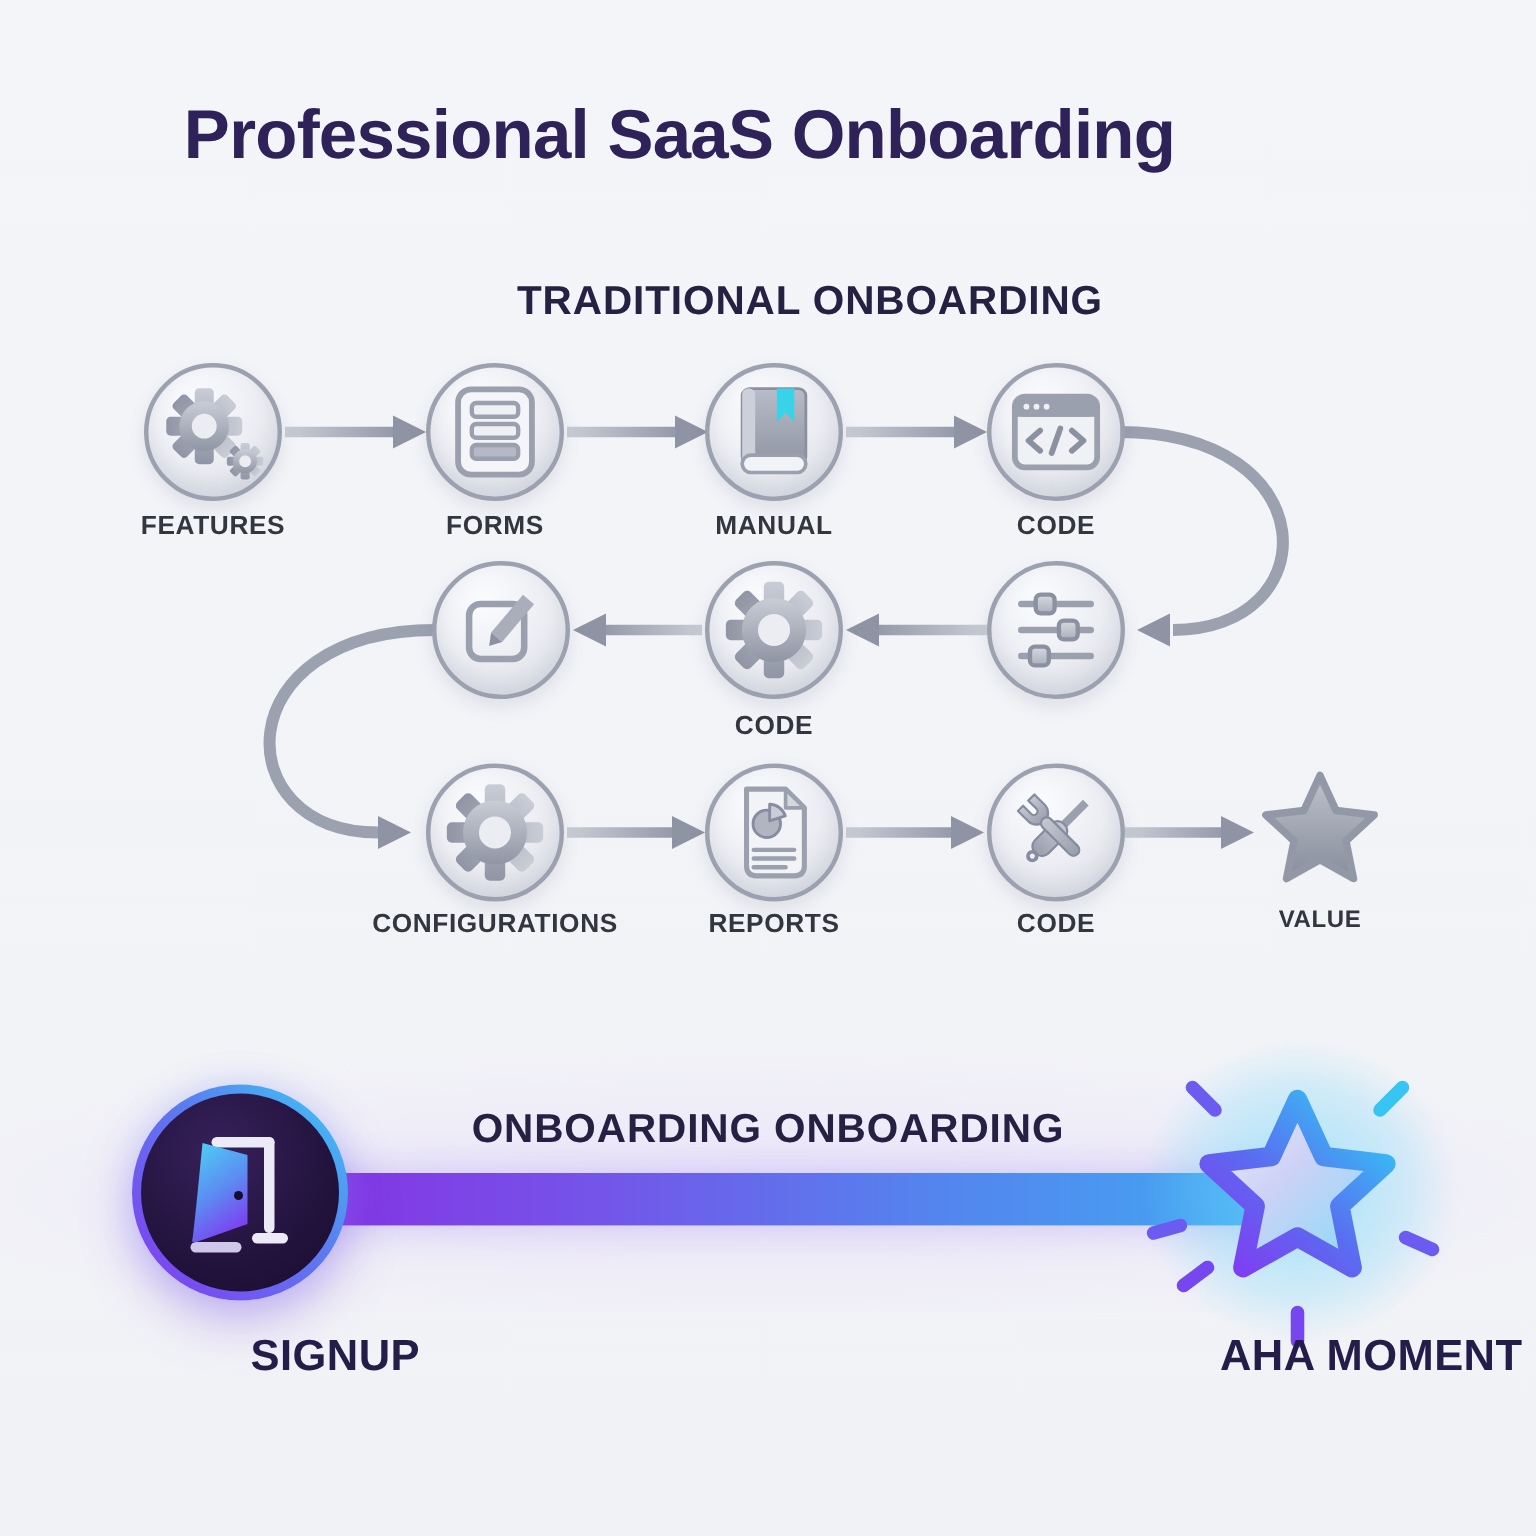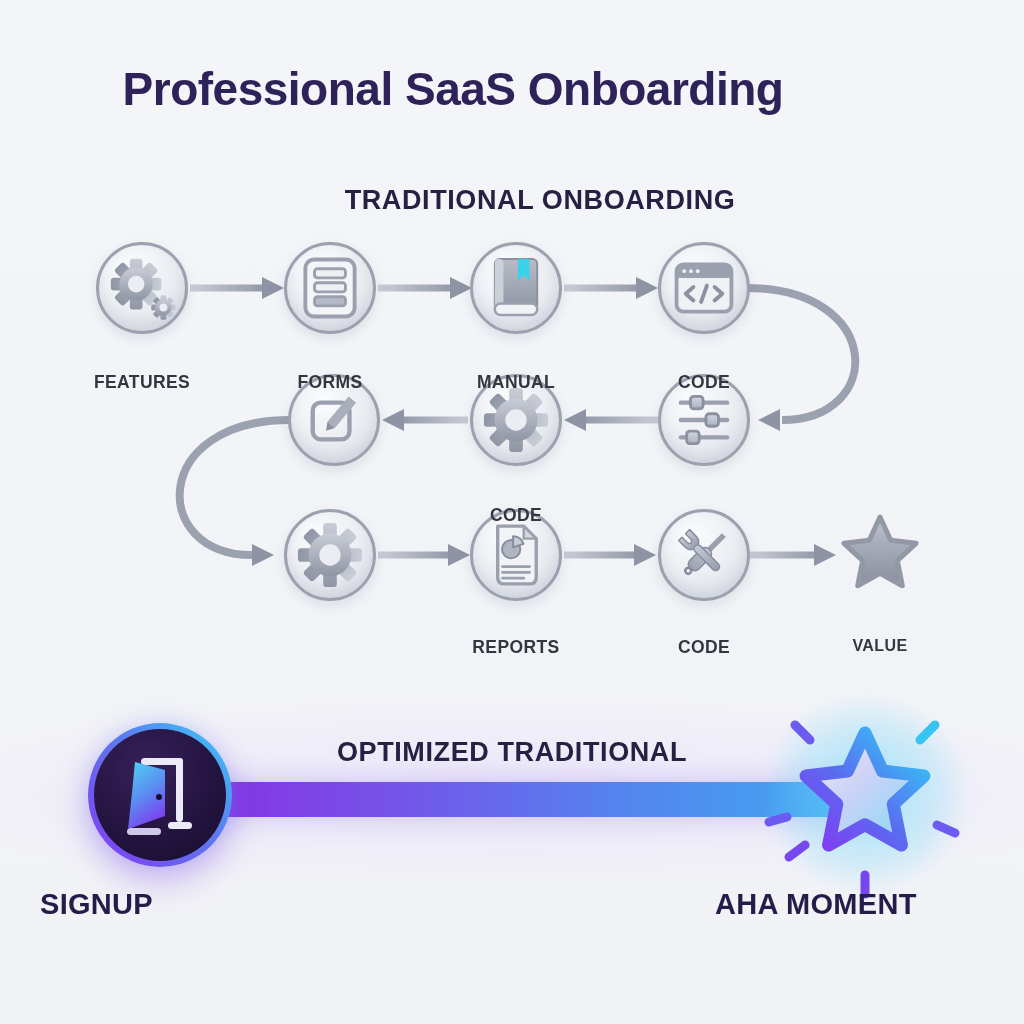--- a/index.html
+++ b/index.html
@@ -16,21 +16,21 @@
 
   .flow-svg { position:absolute; left:0; top:230px; width:1024px; height:420px; }
 
   .node-circle { position:absolute; width:92px; height:92px; border-radius:50%; box-sizing:border-box;
     background: radial-gradient(circle at 38% 28%, #fbfcfe 0%, #edeef3 48%, #d6d9e0 100%);
     border:3px solid #9ba1ae;
     box-shadow: 0 5px 12px rgba(70,80,110,0.12), inset 0 -7px 12px rgba(130,140,165,0.16);
     display:flex; align-items:center; justify-content:center; }
 
   .node-label { position:absolute; width:240px; text-align:center;
-    font-size:17.5px; font-weight:600; letter-spacing:0.4px; color:#33363f;margin-top:32px; }
+    font-size:17.5px; font-weight:600; letter-spacing:0.4px; color:#33363f; }
 
   .optimized-glow { position:absolute; left:0; top:695px; width:1024px; height:180px; z-index:1;
     background: radial-gradient(60% 55% at 50% 55%, rgba(235,229,250,0.95) 0%, rgba(242,243,247,0) 100%); }
 
   .flow-bar { position:absolute; left:160px; top:782px; width:720px; height:35px; z-index:2;
     background: linear-gradient(90deg, #8a2be2 0%, #7553e9 32%, #5484ee 64%, #3fadf3 100%);
     box-shadow: 0 0 26px rgba(130,100,240,0.30); }
 
   .aha-glow { position:absolute; left:735px; top:668px; width:262px; height:252px; z-index:3;
     background: radial-gradient(closest-side, rgba(110,222,250,0.60) 0%, rgba(110,215,250,0.25) 55%, rgba(110,215,250,0) 80%);
@@ -39,21 +39,21 @@
   .signup-ring { position:absolute; left:88px; top:723px; width:144px; height:144px; z-index:4;
     border-radius:50%; box-sizing:border-box; padding:6px;
     background: linear-gradient(225deg, #3dcdf5 0%, #5a7df0 42%, #8438f0 100%);
     box-shadow: 0 14px 34px rgba(125,70,230,0.35), 0 0 22px rgba(130,170,250,0.25); }
   .signup-inner { width:100%; height:100%; border-radius:50%;
     background: radial-gradient(circle at 40% 30%, #37215a 0%, #241440 55%, #170c2c 100%);
     display:flex; align-items:center; justify-content:center; }
 
   .aha-star-wrap { position:absolute; left:750px; top:680px; width:230px; height:230px; z-index:5; }
 
-  .end-label { position:absolute; text-align:left; font-size:29px; font-weight:800;
+  .end-label { position:absolute; text-align:right; font-size:29px; font-weight:800;
     letter-spacing:0.3px; color:#251d49; z-index:6; }
   .label-signup { left:40px;  top:888px; width:240px; }
   .label-aha    { left:715px; top:888px; width:300px; }
 </style>
 </head>
 <body>
 
 <div class="canvas">
 
   <div class="page-title">Professional SaaS Onboarding</div>
@@ -267,26 +267,27 @@
         </linearGradient>
       </defs>
     <polygon points="0,-38 10.7,-14.7 36.1,-11.7 17.3,5.6 22.3,30.7 0,18.2 -22.3,30.7 -17.3,5.6 -36.1,-11.7 -10.7,-14.7" fill="url(#gst)" stroke="#9298a6" stroke-width="5" stroke-linejoin="round"></polygon>
   </svg>
 
   <div class="node-label" style="left:22px;top:340px">FEATURES</div>
   <div class="node-label" style="left:396px;top:340px">MANUAL</div>
   <div class="node-label" style="left:210px;top:340px">FORMS</div>
   <div class="node-label" style="left:584px;top:340px">CODE</div>
   <div class="node-label" style="left:396px;top:473px">CODE</div>
+  <div class="node-label" style="left:210px;top:605px">CONFIGURATIONS</div>
   <div class="node-label" style="left:396px;top:605px">REPORTS</div>
   <div class="node-label" style="left:584px;top:605px">CODE</div>
   <div class="node-label" style="left:760px;top:605px;font-size:16px">VALUE</div>
 
   <div class="optimized-glow"></div>
-  <div class="section-heading heading-optimized">OPTIMIZED TRADITIONAL</div>
+  <div class="section-heading heading-optimized">ONBOARDING ONBOARDING</div>
   <div class="flow-bar"></div>
 
   <div class="signup-ring">
     <div class="signup-inner">
       <svg width="78" height="86" viewBox="0 0 78 86">
         <defs>
             <linearGradient id="gdoor" x1="0.2" y1="0" x2="0.6" y2="1">
           <stop offset="0" stop-color="#4fcbf4"></stop>
               <stop offset="0.5" stop-color="#5b8df2"></stop>
               <stop offset="1" stop-color="#7e3bf1"></stop>

